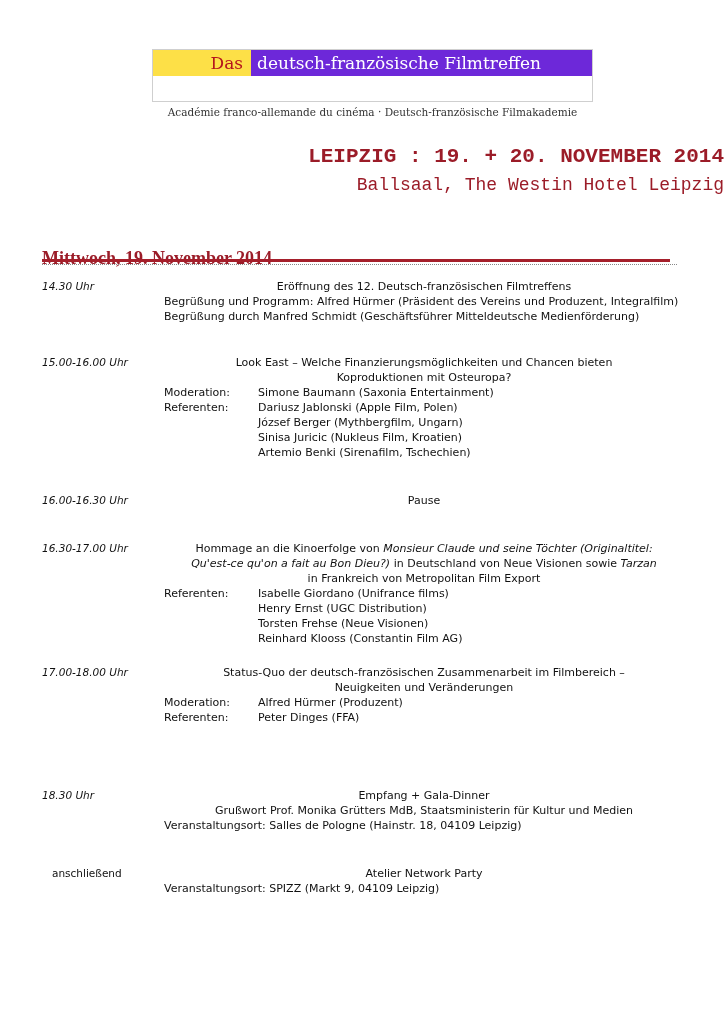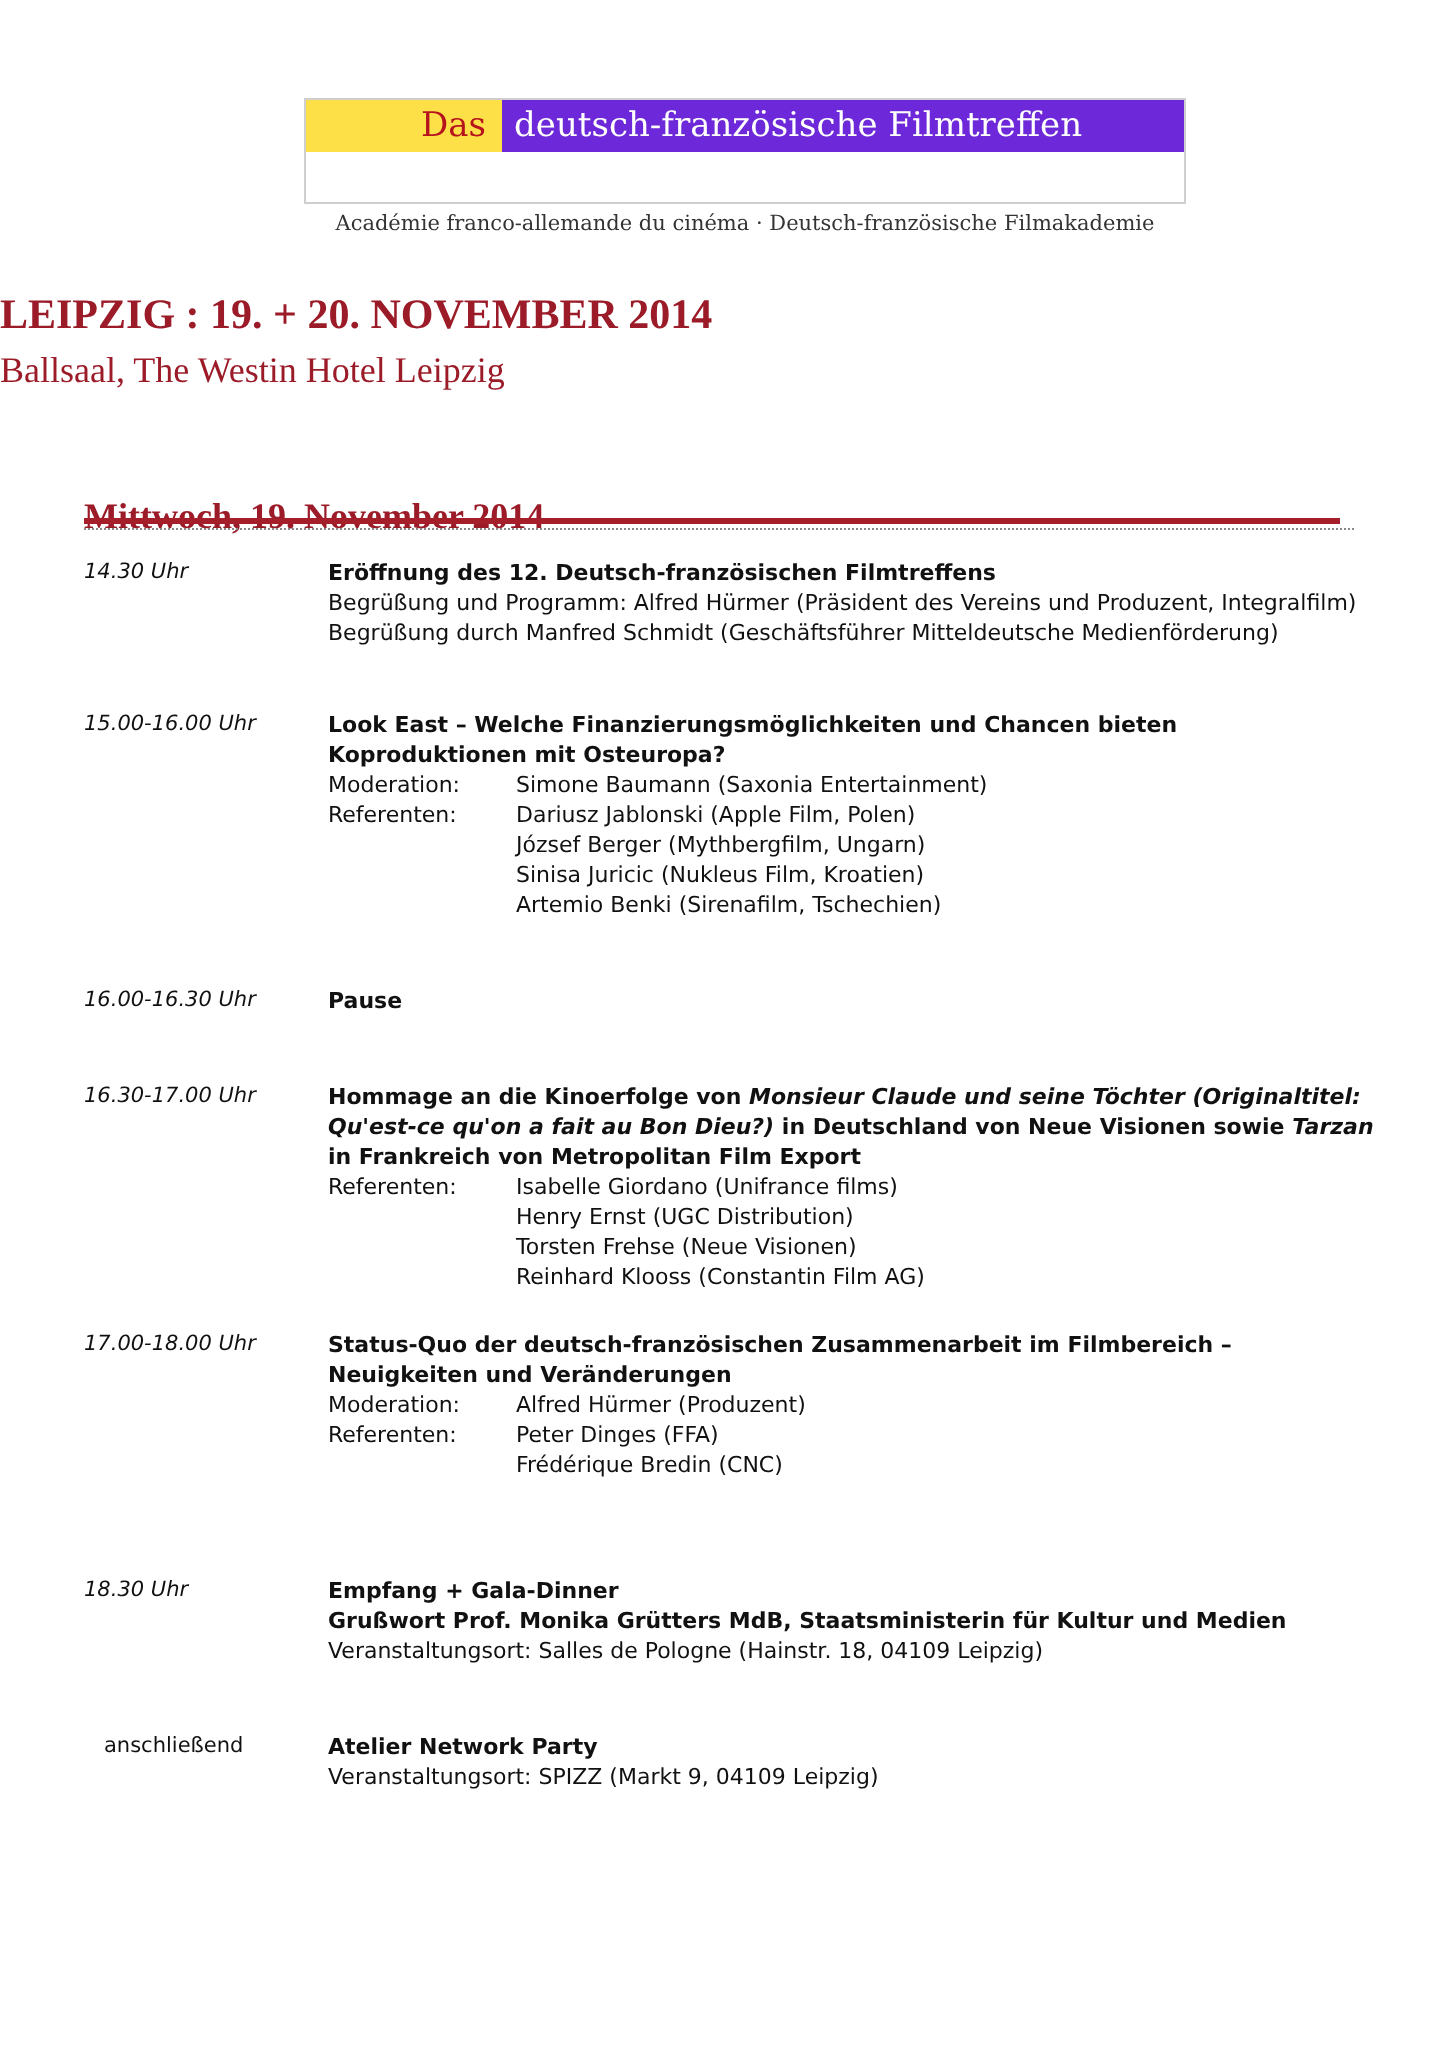--- a/index.html
+++ b/index.html
@@ -13,32 +13,32 @@
     .seg { position: absolute; top: 0; height: 26px; box-sizing: border-box; }
     .seg.red { background: #6d28d9; color: #fff; }
     .seg.white { background: #fde047; color: #b5141d; }
     .r1 .s1 { left: 0; width: 98px; text-align: right; padding-right: 8px; }
     .r1 .s2 { left: 98px; right: 0; padding-left: 6px; }
     .r2 .s1 { left: 0; width: 55px; text-align: right; padding-right: 6px; }
     .r2 .s2 { left: 55px; width: 118px; padding-left: 6px; }
     .r2 .s3 { left: 173px; right: 0; padding-left: 5px; }
     .academy { position: absolute; left: 152px; top: 106px; width: 441px; text-align: center; font-family: "DejaVu Serif", serif; font-size: 10.5px; color: #333; white-space: nowrap; }
 
-    .title { position: absolute; left: 0; width: 724px; text-align: left; font-family: Liberation Serif, serif; color: #9b1c28; white-space: nowrap; }
+    .title { position: absolute; left: 0; width: 724px; text-align: right; font-family: Liberation Mono, monospace; color: #9b1c28; white-space: nowrap; }
     .title.t1 { top: 145px; font-size: 21px; font-weight: bold; }
     .title.t2 { top: 175px; font-size: 18px; }
 
     .day-heading { position: absolute; left: 42px; top: 230px; font-family: "Liberation Serif", serif; font-weight: bold; font-size: 18px; color: #9b1c28; white-space: nowrap; margin-top: 18px; }
     .rule { position: absolute; left: 42px; top: 259px; width: 628px; height: 3px; background: #a51f2b; }
     .rule-dots { position: absolute; left: 42px; top: 262px; width: 635px; height: 2px; border-bottom: 1px dotted #888; }
 
     .time { position: absolute; left: 42px; font-family: "DejaVu Sans", sans-serif; font-style: italic; font-size: 10.5px; white-space: nowrap; }
     .time.plain { font-style: normal; left: 52px; }
     .block { position: absolute; left: 164px; width: 520px; font-size: 11px; line-height: 15px; }
-    .block .b { font-weight: bold; }
+    .block .b { font-weight: normal; text-align: center; }
     .row { display: flex; white-space: nowrap; }
     .lbl { width: 94px; flex: none; }
     .indent { padding-left: 94px; white-space: nowrap; }
     .nowrap { white-space: nowrap; }
     em { font-style: italic; }
   </style>
 </head>
 <body>
 
 <div class="banner">
@@ -104,21 +104,20 @@
   <div class="b nowrap">Status-Quo der deutsch-französischen Zusammenarbeit im Filmbereich –</div>
   <div class="b nowrap">Neuigkeiten und Veränderungen</div>
   <div class="row">
     <span class="lbl">Moderation:</span>
     <span>Alfred Hürmer (Produzent)</span>
   </div>
   <div class="row">
     <span class="lbl">Referenten:</span>
     <span>Peter Dinges (FFA)</span>
   </div>
-  <div class="indent">Frédérique Bredin (CNC)</div>
 </div>
 
 <div class="time" style="top:789px;">18.30 Uhr</div>
 <div class="block" style="top:788px;">
   <div class="b nowrap">Empfang + Gala-Dinner</div>
   <div class="b nowrap">Grußwort Prof. Monika Grütters MdB, Staatsministerin für Kultur und Medien</div>
   <div class="nowrap">Veranstaltungsort: Salles de Pologne (Hainstr. 18, 04109 Leipzig)</div>
 </div>
 
 <div class="time plain" style="top:867px;">anschließend</div>

